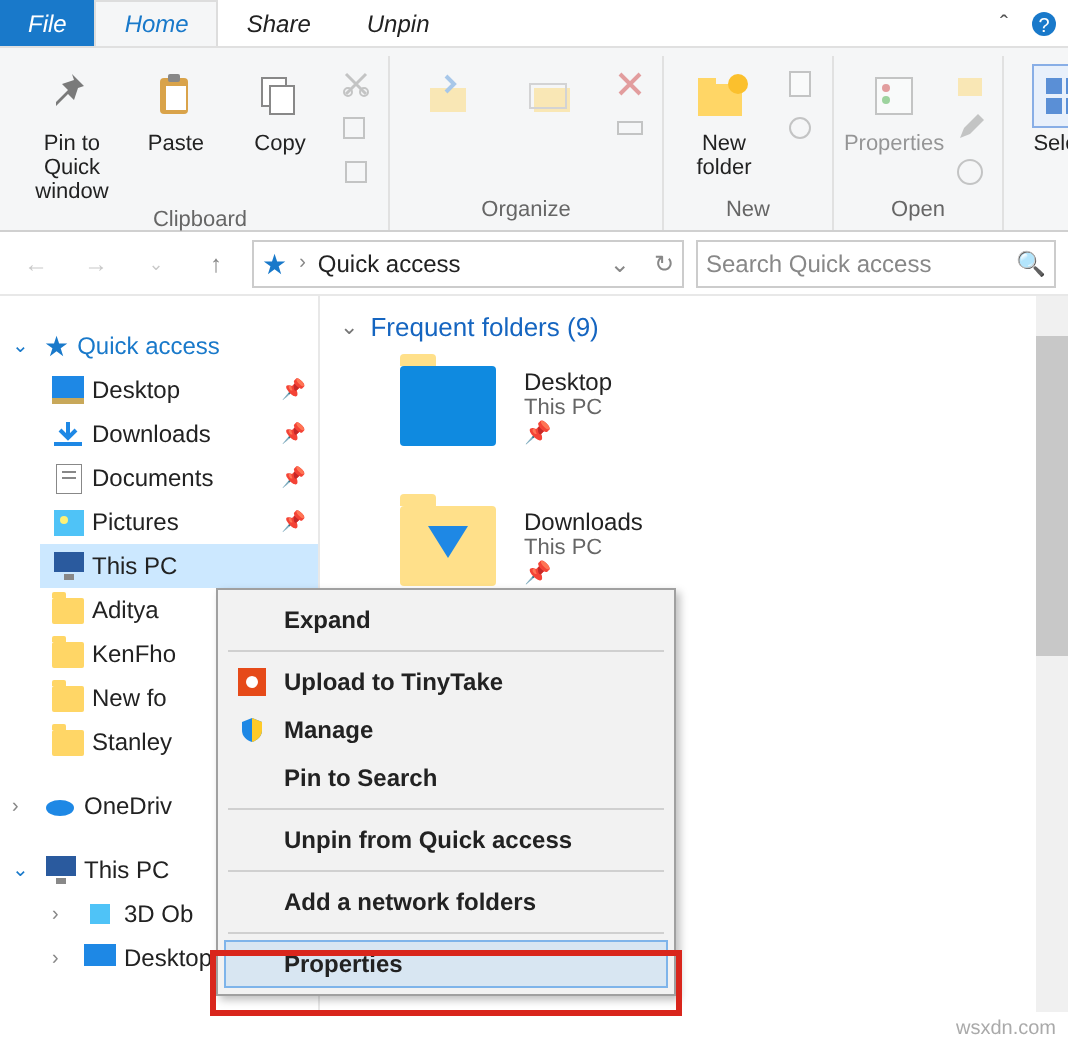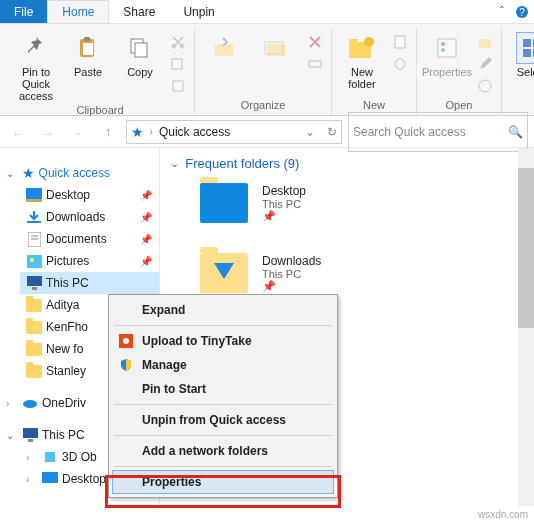--- a/index.html
+++ b/index.html
@@ -1,20 +1,20 @@
 <!DOCTYPE html>
 <html><head>
 <meta charset="utf-8">
 <style>
 * { margin:0; padding:0; box-sizing:border-box; font-family:"Segoe UI", Arial, sans-serif; }
 body { width:534px; height:520px; background:#fff; font-size:12px; color:#222; position:relative; overflow:hidden; }
 
 
 .tabs { height:24px; background:#fff; display:flex; align-items:stretch; border-bottom:1px solid #e0e0e0; }
-.tab { padding:0 14px; display:flex; align-items:center; cursor:pointer; font-size:12px; }
+.tab { padding:0 14px; display:flex; align-items:center; cursor:pointer; font-size:12px;font-style:italic; }
 .tab.file { background:#1979ca; color:#fff; }
 .tab.active { background:#f5f6f7; border:1px solid #ddd; border-bottom:none; color:#1979ca; }
 .tabs-spacer { flex:1; }
 .tabs .help { width:24px; display:flex; align-items:center; justify-content:center; color:#1979ca; }
 .tabs .caret { width:16px; display:flex; align-items:center; justify-content:center; color:#555; }
 
 
 .ribbon { height:92px; background:#f5f6f7; border-bottom:1px solid #d0d0d0; display:flex; padding:4px 6px 0 6px; }
 .group { display:flex; flex-direction:column; align-items:center; padding:0 6px; border-right:1px solid #e1e1e1; }
 .group:last-child { border-right:none; }
@@ -24,21 +24,21 @@
 .btn-lg .ic { width:32px; height:32px; display:flex; align-items:center; justify-content:center; }
 .btn-lg span.lbl { font-size:11px; text-align:center; line-height:12px; }
 .btn-stack { display:flex; flex-direction:column; gap:2px; padding-top:4px; }
 .btn-sm { width:20px; height:20px; display:flex; align-items:center; justify-content:center; cursor:pointer; }
 .disabled { opacity:.45; }
 
 
 .addr { height:32px; display:flex; align-items:center; padding:3px 6px; gap:6px; border-bottom:1px solid #e8e8e8; }
 .nav-btn { width:24px; height:24px; display:flex; align-items:center; justify-content:center; color:#888; cursor:pointer; }
 .addr-box { flex:1; height:24px; border:1px solid #ccc; display:flex; align-items:center; padding:0 4px; gap:6px; }
-.search-box { width:180px; height:40px; border:1px solid #ccc; display:flex; align-items:center; padding:0 4px; gap:4px; color:#888; }
+.search-box { width:180px; height:24px; border:1px solid #ccc; display:flex; align-items:center; padding:0 4px; gap:4px; color:#888; }
 
 
 .main { display:flex; height:calc(520px - 24px - 92px - 32px - 14px); }
 .tree { width:160px; border-right:1px solid #e8e8e8; overflow:hidden; padding-top:14px; }
 .tree-item { display:flex; align-items:center; height:22px; padding-left:6px; gap:4px; cursor:pointer; white-space:nowrap; }
 .tree-item .chev { width:12px; color:#888; font-size:10px; }
 .tree-item .chev.open { color:#1979ca; }
 .tree-item.quick { color:#1979ca; }
 .tree-sub { padding-left:20px; }
 .tree-sub .tree-item { padding-left:6px; }
@@ -93,21 +93,21 @@
 <div class="ribbon">
   <div class="group">
     <div class="group-row">
       <div class="btn-lg">
         <div class="ic">
             <svg width="28" height="28">
               <path d="M14 3l6 6-3 1-2 6-3-3-6 6 0-2 6-6-3-3 6-2z" fill="#7a7a7a"></path>
             </svg>
           </div>
         <span class="lbl">Pin to Quick
-access</span>
+window</span>
       </div>
       <div class="btn-lg">
         <div class="ic">
             <svg width="26" height="26">
               <rect x="5" y="4" width="14" height="18" rx="2" fill="#d9a34a"></rect>
               <rect x="8" y="8" width="10" height="12" fill="#fff"></rect>
               <rect x="9" y="2" width="6" height="4" rx="1" fill="#888"></rect>
             </svg>
           </div>
         <span class="lbl">Paste</span>
@@ -444,21 +444,21 @@
     </div>
   <div class="ctx-item">
       <span class="cic">
         <svg width="14" height="14">
           <path d="M7 1l5 2v4c0 3-2 5-5 6-3-1-5-3-5-6V3z" fill="#1e88e5"></path>
           <path d="M7 1l5 2v4c0 3-2 5-5 6V1z" fill="#ffca28"></path>
         </svg>
       </span>
       <span>Manage</span>
     </div>
-  <div class="ctx-item">Pin to Start</div>
+  <div class="ctx-item">Pin to Search</div>
   <div class="ctx-sep"></div>
   <div class="ctx-item">Unpin from Quick access</div>
   <div class="ctx-sep"></div>
   <div class="ctx-item">Add a network folders</div>
   <div class="ctx-sep"></div>
   <div class="ctx-item hover">Properties</div>
 </div>
 <div class="ctx-hl"></div>
 
 <div class="footer">wsxdn.com</div>

